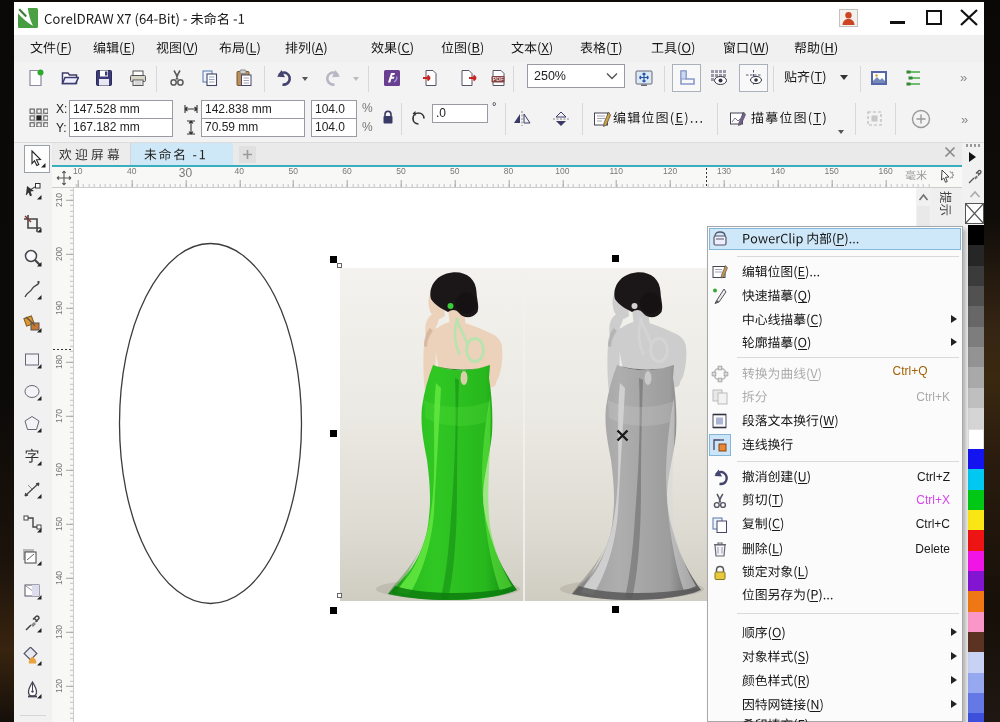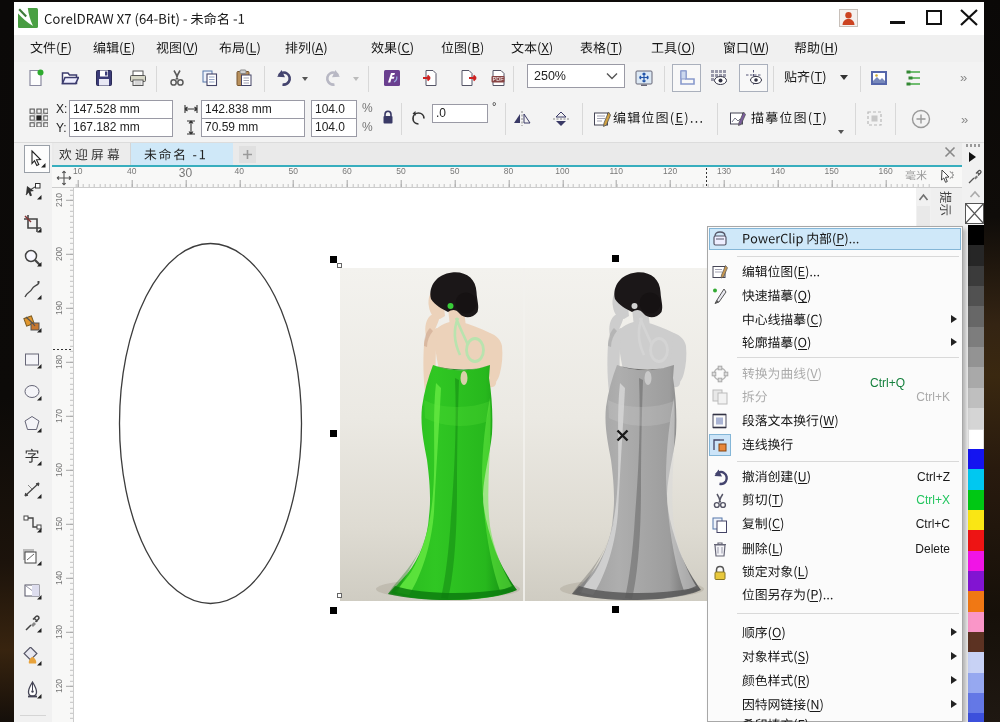--- a/index.html
+++ b/index.html
@@ -632,42 +632,42 @@
     <div class="abs" style="left:951px;top:315px;width:0;height:0;border:4.5px solid transparent;border-left:6px solid #222"></div>
     <svg style="position:absolute;left:742px;top:333.2px;" width="73" height="19" viewBox="0 -14.3 73 19">
       <path d="M8.2 -10.8C7.7 -9.3 6.5 -7.4 4.8 -6.0C5.0 -5.9 5.3 -5.6 5.5 -5.3C6.8 -6.5 7.9 -7.8 8.6 -9.2C9.4 -7.7 10.6 -6.3 11.6 -5.4C11.8 -5.7 12.1 -6.0 12.3 -6.2C11.1 -7.0 9.8 -8.6 9.1 -10.1L9.3 -10.6ZM10.5 -5.5C9.7 -4.9 8.5 -4.1 7.5 -3.5V-6.0H6.5V-0.7C6.5 0.4 6.9 0.7 8.1 0.7C8.4 0.7 10.1 0.7 10.3 0.7C11.4 0.7 11.7 0.2 11.8 -1.6C11.6 -1.6 11.2 -1.8 10.9 -2.0C10.9 -0.5 10.8 -0.2 10.3 -0.2C9.9 -0.2 8.5 -0.2 8.2 -0.2C7.6 -0.2 7.5 -0.3 7.5 -0.7V-2.5C8.6 -3.1 10.1 -3.9 11.1 -4.7ZM1.0 -4.2C1.1 -4.4 1.5 -4.4 1.9 -4.4H3.0V-2.5L0.5 -2.1L0.7 -1.2L3.0 -1.6V1.0H3.8V-1.8L5.4 -2.1L5.3 -3.0L3.8 -2.7V-4.4H5.1V-5.3H3.8V-7.3H3.0V-5.3H1.9C2.2 -6.2 2.5 -7.2 2.8 -8.3H5.1V-9.2H3.1C3.2 -9.7 3.3 -10.1 3.4 -10.6L2.5 -10.8C2.4 -10.3 2.3 -9.7 2.2 -9.2H0.6V-8.3H2.0C1.7 -7.3 1.4 -6.4 1.3 -6.1C1.1 -5.5 0.9 -5.1 0.7 -5.1C0.8 -4.8 1.0 -4.4 1.0 -4.2Z M16.9 -5.8H19.4V-4.8H16.9ZM16.1 -6.4V-4.3H20.2V-6.4ZM17.3 -8.5C17.4 -8.3 17.6 -7.9 17.7 -7.7H15.6V-6.9H20.6V-7.7H18.7C18.6 -8.0 18.4 -8.4 18.2 -8.8ZM19.8 -3.7 19.5 -3.6H15.8V-3.0H18.9C18.5 -2.7 18.1 -2.5 17.7 -2.3V-1.8L15.3 -1.7L15.3 -0.9L17.7 -1.1V0.0C17.7 0.2 17.7 0.2 17.5 0.2C17.4 0.2 16.8 0.2 16.3 0.2C16.4 0.4 16.5 0.7 16.5 0.9C17.3 0.9 17.8 0.9 18.2 0.8C18.5 0.7 18.6 0.5 18.6 0.1V-1.2L20.7 -1.3L20.8 -2.0L18.6 -1.9V-2.1C19.3 -2.4 19.9 -2.8 20.4 -3.3L19.9 -3.7ZM21.1 -8.0V1.0H22.0V-7.2H23.8C23.5 -6.4 23.1 -5.4 22.7 -4.6C23.7 -3.7 24.0 -2.9 24.0 -2.2C24.0 -1.9 23.9 -1.5 23.7 -1.4C23.6 -1.4 23.4 -1.3 23.3 -1.3C23.0 -1.3 22.7 -1.3 22.4 -1.3C22.5 -1.1 22.6 -0.7 22.7 -0.5C23.0 -0.5 23.3 -0.5 23.6 -0.5C23.9 -0.5 24.1 -0.6 24.3 -0.7C24.7 -1.0 24.9 -1.5 24.9 -2.2C24.9 -2.9 24.6 -3.7 23.6 -4.7C24.0 -5.6 24.6 -6.7 25.0 -7.7L24.3 -8.1L24.2 -8.0ZM18.7 -10.6C18.9 -10.3 19.1 -10.0 19.2 -9.7H14.2V-5.7C14.2 -3.9 14.1 -1.3 13.2 0.5C13.4 0.6 13.8 0.9 14.0 1.1C15.0 -0.9 15.1 -3.8 15.1 -5.7V-8.8H24.9V-9.7H20.3C20.1 -10.0 19.9 -10.5 19.7 -10.8Z M35.2 -10.8V-8.9H32.9V-10.8H32.0V-8.9H30.2V-8.0H32.0V-6.4H32.9V-8.0H35.2V-6.4H36.1V-8.0H37.8V-8.9H36.1V-10.8ZM31.6 -2.3H33.6V-0.5H31.6ZM31.6 -3.2V-4.9H33.6V-3.2ZM36.4 -2.3V-0.5H34.4V-2.3ZM36.4 -3.2H34.4V-4.9H36.4ZM30.7 -5.8V1.0H31.6V0.3H36.4V0.9H37.3V-5.8ZM27.7 -10.7V-8.2H26.1V-7.3H27.7V-4.5C27.0 -4.2 26.4 -4.1 26.0 -4.0L26.2 -3.0L27.7 -3.5V-0.2C27.7 0.0 27.6 0.1 27.5 0.1C27.3 0.1 26.8 0.1 26.3 0.1C26.4 0.3 26.5 0.7 26.5 0.9C27.3 0.9 27.8 0.9 28.1 0.8C28.5 0.6 28.6 0.3 28.6 -0.2V-3.8L30.0 -4.2L29.9 -5.1L28.6 -4.7V-7.3H30.0V-8.2H28.6V-10.7Z M41.6 -6.0V-6.6H48.1V-6.0ZM41.6 -7.2V-7.8H48.1V-7.2ZM48.5 -2.4H45.3V-3.0C45.9 -3.1 46.5 -3.2 47.1 -3.3L46.5 -3.8C45.5 -3.6 43.7 -3.4 42.2 -3.4C42.3 -3.2 42.4 -3.0 42.4 -2.8C43.0 -2.9 43.7 -2.9 44.4 -2.9V-2.4H41.1V-1.8H44.4V-1.2H39.7V-0.6H44.4V0.1C44.4 0.3 44.3 0.3 44.1 0.3C44.0 0.3 43.3 0.4 42.6 0.3C42.7 0.5 42.8 0.8 42.9 1.0C43.8 1.0 44.4 1.0 44.8 0.9C45.2 0.8 45.3 0.6 45.3 0.1V-0.6H49.9V-1.2H45.3V-1.8H48.5ZM50.5 -10.0H47.3V-10.8H46.4V-10.0H43.2V-10.8H42.2V-10.0H39.2V-9.2H42.2V-8.7H43.2V-9.2H46.4V-8.7H47.3V-9.2H50.5ZM49.0 -8.5H40.7V-5.4H42.9C42.8 -5.2 42.7 -5.0 42.5 -4.8H39.1V-4.1H41.8C41.0 -3.5 40.1 -2.9 38.8 -2.5C39.0 -2.4 39.2 -2.0 39.3 -1.8C40.9 -2.4 42.1 -3.2 43.0 -4.1H46.7C47.5 -3.1 48.9 -2.2 50.2 -1.7C50.3 -2.0 50.6 -2.3 50.8 -2.4C49.6 -2.7 48.4 -3.4 47.7 -4.1H50.5V-4.8H43.6C43.7 -5.0 43.8 -5.2 43.9 -5.4H49.0Z M54.3 2.5 55.0 2.2C53.9 0.4 53.4 -1.8 53.4 -4.0C53.4 -6.1 53.9 -8.3 55.0 -10.1L54.3 -10.5C53.1 -8.6 52.4 -6.5 52.4 -4.0C52.4 -1.5 53.1 0.6 54.3 2.5Z M60.3 0.2C62.6 0.2 64.3 -1.7 64.3 -4.7C64.3 -7.7 62.6 -9.5 60.3 -9.5C57.9 -9.5 56.3 -7.7 56.3 -4.7C56.3 -1.7 57.9 0.2 60.3 0.2ZM60.3 -0.9C58.6 -0.9 57.5 -2.4 57.5 -4.7C57.5 -7.1 58.6 -8.5 60.3 -8.5C62.0 -8.5 63.1 -7.1 63.1 -4.7C63.1 -2.4 62.0 -0.9 60.3 -0.9Z M66.3 2.5C67.5 0.6 68.2 -1.5 68.2 -4.0C68.2 -6.5 67.5 -8.6 66.3 -10.5L65.6 -10.1C66.7 -8.3 67.2 -6.1 67.2 -4.0C67.2 -1.8 66.7 0.4 65.6 2.2Z" fill="#1a1a1a"></path>
     </svg>
     <div class="abs" style="left:797.5px;top:348.7px;width:9.5px;height:1px;background:#1a1a1a"></div>
     <div class="abs" style="left:951px;top:338px;width:0;height:0;border:4.5px solid transparent;border-left:6px solid #222"></div>
     <svg style="position:absolute;left:742px;top:364.2px;" width="84" height="19" viewBox="0 -14.3 84 19">
       <path d="M1.0 -4.2C1.1 -4.4 1.5 -4.4 2.0 -4.4H3.1V-2.6L0.5 -2.1L0.7 -1.2L3.1 -1.7V1.0H4.0V-1.8L5.8 -2.2L5.7 -3.0L4.0 -2.7V-4.4H5.4V-5.3H4.0V-7.3H3.1V-5.3H1.9C2.3 -6.2 2.7 -7.3 3.0 -8.4H5.3V-9.3H3.3C3.4 -9.7 3.5 -10.1 3.6 -10.6L2.6 -10.8C2.6 -10.3 2.5 -9.8 2.3 -9.3H0.6V-8.4H2.1C1.8 -7.3 1.5 -6.4 1.4 -6.1C1.1 -5.6 1.0 -5.1 0.7 -5.1C0.9 -4.9 1.0 -4.4 1.0 -4.2ZM5.5 -6.8V-5.9H7.3C7.1 -5.0 6.8 -4.2 6.6 -3.6H10.3C9.8 -2.9 9.3 -2.2 8.7 -1.5C8.3 -1.8 7.8 -2.0 7.4 -2.3L6.8 -1.7C8.1 -0.9 9.6 0.3 10.4 1.0L11.0 0.3C10.6 -0.1 10.1 -0.5 9.4 -1.0C10.3 -2.0 11.1 -3.2 11.8 -4.2L11.1 -4.5L11.0 -4.5H7.9L8.3 -5.9H12.3V-6.8H8.6L9.0 -8.4H11.8V-9.3H9.2L9.6 -10.6L8.6 -10.8L8.3 -9.3H6.0V-8.4H8.0L7.6 -6.8Z M14.9 -10.7V-8.2H13.4V-7.3H14.9V-4.4C14.3 -4.2 13.7 -4.1 13.3 -4.0L13.5 -3.0L14.9 -3.5V-0.2C14.9 0.0 14.8 0.1 14.7 0.1C14.6 0.1 14.1 0.1 13.6 0.1C13.7 0.3 13.9 0.7 13.9 1.0C14.7 1.0 15.1 1.0 15.4 0.8C15.7 0.6 15.8 0.4 15.8 -0.2V-3.8L17.2 -4.2L17.1 -5.1L15.8 -4.7V-7.3H17.0V-8.2H15.8V-10.7ZM19.7 -8.8H22.3C22.0 -8.4 21.7 -7.9 21.3 -7.5H18.7C19.0 -7.9 19.4 -8.4 19.7 -8.8ZM17.1 -3.7V-2.9H20.2C19.6 -1.8 18.6 -0.6 16.4 0.4C16.6 0.5 16.9 0.8 17.0 1.0C19.2 0.0 20.3 -1.2 20.9 -2.4C21.7 -0.9 23.1 0.4 24.6 1.0C24.7 0.8 25.0 0.4 25.2 0.2C23.7 -0.3 22.3 -1.5 21.6 -2.9H25.0V-3.7H24.1V-7.5H22.4C22.9 -8.1 23.4 -8.7 23.7 -9.2L23.1 -9.7L22.9 -9.6H20.2C20.3 -10.0 20.5 -10.3 20.6 -10.6L19.7 -10.8C19.2 -9.7 18.4 -8.3 17.1 -7.3C17.3 -7.2 17.6 -6.9 17.8 -6.6L18.0 -6.8V-3.7ZM18.9 -3.7V-6.7H20.6V-5.4C20.6 -4.9 20.6 -4.3 20.5 -3.7ZM23.1 -3.7H21.4C21.5 -4.3 21.6 -4.9 21.6 -5.4V-6.7H23.1Z M27.7 -10.0C28.2 -9.4 28.8 -8.6 29.0 -8.1L29.9 -8.5C29.6 -9.0 29.0 -9.8 28.5 -10.4ZM32.0 -4.7C32.6 -4.0 33.4 -2.9 33.7 -2.2L34.6 -2.7C34.2 -3.3 33.4 -4.4 32.8 -5.1ZM30.9 -10.7V-9.2C30.9 -8.7 30.8 -8.2 30.8 -7.7H26.6V-6.7H30.7C30.4 -4.4 29.4 -1.9 26.3 0.1C26.5 0.3 26.9 0.6 27.1 0.8C30.3 -1.3 31.4 -4.2 31.7 -6.7H36.1C35.9 -2.4 35.7 -0.6 35.3 -0.2C35.2 -0.1 35.1 -0.1 34.8 -0.1C34.5 -0.1 33.7 -0.1 32.8 -0.1C33.0 0.1 33.1 0.6 33.1 0.9C33.9 0.9 34.7 0.9 35.2 0.9C35.6 0.8 35.9 0.7 36.2 0.4C36.7 -0.2 36.9 -2.0 37.1 -7.2C37.1 -7.3 37.1 -7.7 37.1 -7.7H31.8C31.8 -8.2 31.8 -8.7 31.8 -9.2V-10.7Z M45.8 -10.6V-8.2H43.7V-10.6H42.7V-8.2H39.7V1.0H40.6V0.2H49.1V1.0H50.0V-8.2H46.8V-10.6ZM40.6 -0.7V-3.6H42.7V-0.7ZM49.1 -0.7H46.8V-3.6H49.1ZM43.7 -0.7V-3.6H45.8V-0.7ZM40.6 -4.5V-7.3H42.7V-4.5ZM49.1 -4.5H46.8V-7.3H49.1ZM43.7 -4.5V-7.3H45.8V-4.5Z M51.9 -0.7 52.1 0.2C53.3 -0.1 54.8 -0.6 56.3 -1.0L56.2 -1.8C54.6 -1.4 53.0 -0.9 51.9 -0.7ZM60.2 -10.0C60.9 -9.7 61.7 -9.2 62.1 -8.8L62.6 -9.4C62.2 -9.8 61.4 -10.2 60.8 -10.5ZM52.1 -5.4C52.3 -5.5 52.6 -5.6 54.2 -5.8C53.6 -5.0 53.1 -4.3 52.9 -4.1C52.5 -3.6 52.2 -3.3 51.9 -3.2C52.0 -3.0 52.1 -2.5 52.2 -2.3C52.5 -2.5 52.9 -2.6 56.1 -3.3C56.1 -3.5 56.1 -3.8 56.1 -4.1L53.6 -3.6C54.5 -4.8 55.5 -6.2 56.3 -7.6L55.5 -8.1C55.3 -7.6 55.0 -7.1 54.7 -6.6L53.1 -6.5C53.9 -7.6 54.6 -8.9 55.2 -10.3L54.3 -10.7C53.7 -9.2 52.8 -7.5 52.5 -7.1C52.2 -6.7 52.0 -6.4 51.8 -6.3C51.9 -6.1 52.1 -5.6 52.1 -5.4ZM62.6 -4.5C62.0 -3.7 61.4 -2.9 60.5 -2.3C60.3 -3.0 60.1 -3.8 60.0 -4.7L63.3 -5.3L63.1 -6.2L59.9 -5.6C59.8 -6.1 59.8 -6.7 59.7 -7.2L62.9 -7.7L62.8 -8.6L59.7 -8.1C59.6 -9.0 59.6 -9.9 59.6 -10.8H58.7C58.7 -9.8 58.7 -8.9 58.8 -8.0L56.7 -7.7L56.9 -6.8L58.8 -7.1C58.9 -6.5 58.9 -5.9 59.0 -5.4L56.5 -4.9L56.6 -4.1L59.1 -4.5C59.3 -3.5 59.5 -2.5 59.7 -1.7C58.6 -1.0 57.4 -0.4 56.1 0.0C56.3 0.2 56.6 0.6 56.7 0.8C57.9 0.4 59.0 -0.2 60.0 -0.8C60.6 0.3 61.3 1.0 62.2 1.0C63.1 1.0 63.3 0.6 63.5 -0.9C63.3 -1.0 63.0 -1.2 62.8 -1.4C62.7 -0.2 62.6 0.1 62.3 0.1C61.7 0.1 61.2 -0.5 60.8 -1.4C61.8 -2.2 62.7 -3.1 63.4 -4.1Z M67.1 2.5 67.8 2.2C66.7 0.4 66.2 -1.8 66.2 -4.0C66.2 -6.1 66.7 -8.3 67.8 -10.1L67.1 -10.5C65.9 -8.6 65.2 -6.5 65.2 -4.0C65.2 -1.5 65.9 0.6 67.1 2.5Z M71.3 0.0H72.7L75.7 -9.4H74.5L73.0 -4.3C72.7 -3.2 72.4 -2.3 72.1 -1.2H72.0C71.7 -2.3 71.4 -3.2 71.1 -4.3L69.6 -9.4H68.3Z M77.0 2.5C78.1 0.6 78.8 -1.5 78.8 -4.0C78.8 -6.5 78.1 -8.6 77.0 -10.5L76.2 -10.1C77.3 -8.3 77.9 -6.1 77.9 -4.0C77.9 -1.8 77.3 0.4 76.2 2.2Z" fill="#aaaaaa"></path>
     </svg>
     <div class="abs" style="left:810.3px;top:379.7px;width:7.4px;height:1px;background:#aaaaaa"></div>
-    <div class="lat" style="left:870px;top:376px;width:80px;text-align:left;font-size:12px;color:#15803d">Ctrl+Q</div>
+    <div class="lat" style="left:870px;top:364px;width:80px;text-align:center;font-size:12px;color:#a16207">Ctrl+Q</div>
     <svg style="position:absolute;left:742px;top:387.2px;" width="29" height="19" viewBox="0 -14.3 29 19">
       <path d="M6.9 -3.8C7.5 -3.5 8.2 -3.1 8.9 -2.7V1.0H9.8V-2.2C10.5 -1.8 11.1 -1.4 11.5 -1.1L12.0 -1.9C11.5 -2.3 10.7 -2.8 9.8 -3.3V-5.8H12.2V-6.7H6.6V-8.8C8.4 -9.1 10.3 -9.5 11.6 -10.0L10.8 -10.7C9.6 -10.3 7.5 -9.8 5.7 -9.5V-5.9C5.7 -4.0 5.6 -1.4 4.3 0.4C4.5 0.5 4.9 0.8 5.0 1.0C6.4 -0.9 6.6 -3.8 6.6 -5.8H8.9V-3.7C8.4 -4.0 7.8 -4.2 7.4 -4.5ZM2.3 -10.7V-8.2H0.6V-7.2H2.3V-4.5C1.6 -4.3 0.9 -4.1 0.4 -3.9L0.7 -3.0L2.3 -3.5V-0.2C2.3 0.0 2.2 0.1 2.1 0.1C1.9 0.1 1.4 0.1 0.9 0.1C1.0 0.3 1.1 0.7 1.2 1.0C2.0 1.0 2.5 0.9 2.8 0.8C3.1 0.6 3.2 0.4 3.2 -0.2V-3.8L4.8 -4.3L4.6 -5.2L3.2 -4.8V-7.2H4.8V-8.2H3.2V-10.7Z M21.4 -10.5 20.5 -10.2C21.4 -8.3 23.0 -6.2 24.3 -5.0C24.5 -5.3 24.9 -5.6 25.1 -5.8C23.8 -6.8 22.2 -8.8 21.4 -10.5ZM16.9 -10.5C16.2 -8.5 14.9 -6.8 13.4 -5.7C13.6 -5.5 14.0 -5.1 14.2 -4.9C14.5 -5.2 14.9 -5.5 15.2 -5.8V-5.0H17.7C17.4 -2.8 16.7 -0.8 13.6 0.2C13.8 0.4 14.1 0.8 14.2 1.1C17.5 -0.1 18.3 -2.4 18.7 -5.0H22.2C22.0 -1.8 21.8 -0.5 21.5 -0.2C21.4 -0.1 21.2 -0.0 21.0 -0.0C20.7 -0.0 19.9 -0.0 19.0 -0.1C19.2 0.2 19.3 0.6 19.4 0.9C20.2 0.9 20.9 0.9 21.4 0.9C21.8 0.8 22.1 0.8 22.4 0.4C22.8 -0.1 23.0 -1.5 23.2 -5.5C23.2 -5.6 23.2 -5.9 23.2 -5.9H15.3C16.3 -7.1 17.3 -8.6 18.0 -10.2Z" fill="#aaaaaa"></path>
     </svg>
     <div class="lat" style="left:870px;top:390px;width:80px;text-align:right;font-size:12px;color:#aaaaaa">Ctrl+K</div>
     <svg style="position:absolute;left:742px;top:411.2px;" width="100" height="19" viewBox="0 -14.3 100 19">
       <path d="M6.9 -10.3V-8.7C6.9 -7.8 6.7 -6.7 5.4 -5.8C5.6 -5.7 6.0 -5.4 6.1 -5.2C7.5 -6.1 7.8 -7.6 7.8 -8.7V-9.4H9.6V-7.0C9.6 -6.2 9.7 -5.8 10.6 -5.8C10.8 -5.8 11.4 -5.8 11.6 -5.8C11.8 -5.8 12.1 -5.8 12.2 -5.9C12.2 -6.1 12.2 -6.4 12.1 -6.6C12.0 -6.6 11.7 -6.6 11.5 -6.6C11.4 -6.6 10.8 -6.6 10.7 -6.6C10.5 -6.6 10.5 -6.7 10.5 -7.0V-10.3ZM6.0 -4.9V-4.1H6.9L6.4 -4.0C6.8 -2.9 7.4 -1.9 8.1 -1.2C7.2 -0.5 6.2 -0.0 5.0 0.3C5.2 0.4 5.4 0.8 5.5 1.1C6.8 0.7 7.9 0.2 8.8 -0.5C9.6 0.2 10.6 0.7 11.7 1.0C11.8 0.7 12.1 0.4 12.3 0.2C11.2 -0.1 10.3 -0.6 9.5 -1.2C10.3 -2.0 11.0 -3.2 11.4 -4.8L10.8 -5.0L10.6 -4.9ZM7.2 -4.1H10.2C9.9 -3.2 9.4 -2.4 8.8 -1.8C8.1 -2.4 7.6 -3.2 7.2 -4.1ZM1.5 -9.6V-2.2L0.4 -2.0L0.6 -1.1L1.5 -1.2V0.8H2.4V-1.4L5.6 -1.9L5.5 -2.8L2.4 -2.3V-4.1H5.3V-5.0H2.4V-6.8H5.3V-7.6H2.4V-9.0C3.6 -9.3 4.8 -9.7 5.7 -10.1L4.9 -10.8C4.1 -10.4 2.7 -9.9 1.5 -9.6Z M13.6 0.2 14.3 1.0C15.1 0.0 16.0 -1.2 16.7 -2.3L16.1 -3.0C15.3 -1.8 14.3 -0.5 13.6 0.2ZM14.2 -7.4C14.9 -7.0 15.9 -6.4 16.4 -6.1L16.9 -6.8C16.4 -7.2 15.5 -7.7 14.7 -8.1ZM13.3 -4.9C14.1 -4.6 15.0 -4.0 15.5 -3.6L16.1 -4.3C15.6 -4.7 14.6 -5.3 13.9 -5.6ZM19.5 -8.3C18.9 -7.4 17.9 -6.2 16.6 -5.3C16.8 -5.1 17.1 -4.9 17.2 -4.7C17.8 -5.1 18.2 -5.5 18.7 -5.9C19.1 -5.5 19.7 -5.0 20.3 -4.6C19.1 -4.0 17.8 -3.5 16.6 -3.3C16.8 -3.1 17.0 -2.7 17.1 -2.5L18.0 -2.7V1.0H18.9V0.5H22.9V1.0H23.9V-2.8H18.2C19.2 -3.1 20.2 -3.6 21.1 -4.1C22.2 -3.4 23.5 -2.9 24.7 -2.6C24.8 -2.8 25.1 -3.2 25.3 -3.4C24.2 -3.6 23.0 -4.1 21.9 -4.6C22.8 -5.3 23.7 -6.1 24.2 -7.0L23.6 -7.4L23.4 -7.4H19.9C20.1 -7.6 20.2 -7.9 20.4 -8.1ZM18.9 -0.3V-2.0H22.9V-0.3ZM22.8 -6.6C22.4 -6.1 21.8 -5.6 21.1 -5.1C20.4 -5.5 19.7 -6.0 19.2 -6.5L19.3 -6.6ZM13.6 -9.9V-9.0H16.5V-7.9H17.4V-9.0H20.9V-7.9H21.8V-9.0H24.8V-9.9H21.8V-10.8H20.9V-9.9H17.4V-10.8H16.5V-9.9Z M31.0 -10.5C31.4 -9.9 31.8 -9.0 32.0 -8.5L33.0 -8.9C32.8 -9.4 32.4 -10.2 32.0 -10.8ZM26.2 -8.5V-7.6H28.2C29.0 -5.6 30.0 -3.9 31.3 -2.6C29.9 -1.4 28.2 -0.5 26.1 0.1C26.3 0.3 26.6 0.8 26.7 1.0C28.8 0.3 30.6 -0.6 32.0 -1.9C33.5 -0.6 35.2 0.4 37.3 0.9C37.5 0.7 37.8 0.3 38.0 0.1C35.9 -0.5 34.2 -1.4 32.8 -2.6C34.1 -3.9 35.0 -5.5 35.8 -7.6H37.8V-8.5ZM32.1 -3.2C30.8 -4.5 29.9 -5.9 29.2 -7.6H34.7C34.1 -5.8 33.2 -4.4 32.1 -3.2Z M44.3 -10.7V-8.1H39.2V-7.1H43.1C42.2 -4.9 40.6 -2.8 38.9 -1.8C39.1 -1.6 39.4 -1.3 39.6 -1.0C41.4 -2.3 43.1 -4.6 44.1 -7.1H44.3V-2.3H41.3V-1.4H44.3V1.0H45.3V-1.4H48.3V-2.3H45.3V-7.1H45.5C46.5 -4.6 48.1 -2.3 50.0 -1.0C50.2 -1.3 50.5 -1.7 50.8 -1.9C49.0 -2.9 47.4 -4.9 46.4 -7.1H50.4V-8.1H45.3V-10.7Z M53.3 -10.7V-8.2H51.8V-7.3H53.3V-4.4C52.7 -4.2 52.1 -4.1 51.7 -4.0L51.9 -3.0L53.3 -3.5V-0.2C53.3 0.0 53.2 0.1 53.1 0.1C53.0 0.1 52.5 0.1 52.0 0.1C52.1 0.3 52.3 0.7 52.3 1.0C53.1 1.0 53.5 1.0 53.8 0.8C54.1 0.6 54.2 0.4 54.2 -0.2V-3.8L55.6 -4.2L55.5 -5.1L54.2 -4.7V-7.3H55.4V-8.2H54.2V-10.7ZM58.1 -8.8H60.7C60.4 -8.4 60.1 -7.9 59.7 -7.5H57.1C57.4 -7.9 57.8 -8.4 58.1 -8.8ZM55.5 -3.7V-2.9H58.6C58.0 -1.8 57.0 -0.6 54.8 0.4C55.0 0.5 55.3 0.8 55.4 1.0C57.6 0.0 58.7 -1.2 59.3 -2.4C60.1 -0.9 61.5 0.4 63.0 1.0C63.1 0.8 63.4 0.4 63.6 0.2C62.1 -0.3 60.7 -1.5 60.0 -2.9H63.4V-3.7H62.5V-7.5H60.8C61.3 -8.1 61.8 -8.7 62.1 -9.2L61.5 -9.7L61.3 -9.6H58.6C58.7 -10.0 58.9 -10.3 59.0 -10.6L58.1 -10.8C57.6 -9.7 56.8 -8.3 55.5 -7.3C55.7 -7.2 56.0 -6.9 56.2 -6.6L56.4 -6.8V-3.7ZM57.3 -3.7V-6.7H59.0V-5.4C59.0 -4.9 59.0 -4.3 58.9 -3.7ZM61.5 -3.7H59.8C59.9 -4.3 60.0 -4.9 60.0 -5.4V-6.7H61.5Z M69.6 -10.0V-9.1H75.9V-10.0ZM67.4 -10.8C66.8 -9.8 65.5 -8.7 64.4 -8.0C64.6 -7.8 64.9 -7.4 65.0 -7.2C66.2 -8.0 67.5 -9.3 68.3 -10.4ZM69.0 -6.5V-5.5H73.3V-0.2C73.3 -0.0 73.2 0.1 73.0 0.1C72.8 0.1 71.9 0.1 71.0 0.0C71.1 0.3 71.3 0.7 71.3 1.0C72.6 1.0 73.3 1.0 73.7 0.8C74.1 0.7 74.3 0.4 74.3 -0.2V-5.5H76.2V-6.5ZM67.9 -8.0C67.0 -6.6 65.6 -5.1 64.3 -4.1C64.5 -3.9 64.9 -3.5 65.0 -3.3C65.5 -3.7 66.0 -4.2 66.5 -4.7V1.1H67.4V-5.7C67.9 -6.3 68.4 -7.0 68.8 -7.7Z M79.9 2.5 80.6 2.2C79.5 0.4 79.0 -1.8 79.0 -4.0C79.0 -6.1 79.5 -8.3 80.6 -10.1L79.9 -10.5C78.7 -8.6 78.0 -6.5 78.0 -4.0C78.0 -1.5 78.7 0.6 79.9 2.5Z M83.4 0.0H84.9L86.2 -5.7C86.4 -6.4 86.6 -7.1 86.7 -7.8H86.8C86.9 -7.1 87.1 -6.4 87.2 -5.7L88.7 0.0H90.1L92.0 -9.4H90.9L89.9 -4.3C89.7 -3.3 89.5 -2.3 89.4 -1.2H89.3C89.1 -2.3 88.9 -3.3 88.6 -4.3L87.3 -9.4H86.2L84.9 -4.3C84.7 -3.3 84.5 -2.3 84.3 -1.2H84.2C84.0 -2.3 83.9 -3.3 83.7 -4.3L82.7 -9.4H81.5Z M93.6 2.5C94.8 0.6 95.5 -1.5 95.5 -4.0C95.5 -6.5 94.8 -8.6 93.6 -10.5L92.9 -10.1C94.0 -8.3 94.6 -6.1 94.6 -4.0C94.6 -1.8 94.0 0.4 92.9 2.2Z" fill="#1a1a1a"></path>
     </svg>
     <div class="abs" style="left:823.1px;top:426.7px;width:11.2px;height:1px;background:#1a1a1a"></div>
     <svg style="position:absolute;left:742px;top:435.2px;" width="55" height="19" viewBox="0 -14.3 55 19">
       <path d="M1.1 -10.1C1.7 -9.4 2.5 -8.4 2.9 -7.8L3.6 -8.3C3.3 -8.9 2.5 -9.9 1.8 -10.6ZM3.2 -6.4H0.6V-5.5H2.3V-1.5C1.7 -1.3 1.0 -0.7 0.4 0.1L1.1 1.0C1.7 0.2 2.3 -0.7 2.7 -0.7C2.9 -0.7 3.4 -0.2 3.9 0.2C4.8 0.7 5.9 0.9 7.6 0.9C8.9 0.9 11.3 0.8 12.2 0.7C12.2 0.4 12.3 -0.1 12.5 -0.3C11.2 -0.2 9.2 -0.1 7.6 -0.1C6.1 -0.1 5.0 -0.2 4.2 -0.7C3.7 -1.0 3.4 -1.3 3.2 -1.4ZM4.8 -5.2C4.9 -5.3 5.4 -5.4 6.0 -5.4H8.0V-3.7H4.0V-2.8H8.0V-0.4H8.9V-2.8H12.0V-3.7H8.9V-5.4H11.4L11.4 -6.3H8.9V-7.9H8.0V-6.3H5.9C6.2 -7.0 6.6 -7.8 7.0 -8.6H11.8V-9.4H7.3L7.7 -10.5L6.7 -10.8C6.6 -10.3 6.4 -9.9 6.3 -9.4H4.1V-8.6H5.9C5.6 -7.8 5.3 -7.2 5.2 -7.0C4.9 -6.5 4.7 -6.2 4.5 -6.2C4.6 -5.9 4.8 -5.4 4.8 -5.2Z M13.5 -0.7 13.7 0.2C14.9 -0.1 16.4 -0.6 17.9 -1.0L17.8 -1.8C16.2 -1.4 14.6 -0.9 13.5 -0.7ZM21.8 -10.0C22.5 -9.7 23.3 -9.2 23.7 -8.8L24.2 -9.4C23.8 -9.8 23.0 -10.2 22.4 -10.5ZM13.7 -5.4C13.9 -5.5 14.2 -5.6 15.8 -5.8C15.2 -5.0 14.7 -4.3 14.5 -4.1C14.1 -3.6 13.8 -3.3 13.5 -3.2C13.6 -3.0 13.7 -2.5 13.8 -2.3C14.1 -2.5 14.5 -2.6 17.7 -3.3C17.7 -3.5 17.7 -3.8 17.7 -4.1L15.2 -3.6C16.1 -4.8 17.1 -6.2 17.9 -7.6L17.1 -8.1C16.9 -7.6 16.6 -7.1 16.3 -6.6L14.7 -6.5C15.5 -7.6 16.2 -8.9 16.8 -10.3L15.9 -10.7C15.3 -9.2 14.4 -7.5 14.1 -7.1C13.8 -6.7 13.6 -6.4 13.4 -6.3C13.5 -6.1 13.7 -5.6 13.7 -5.4ZM24.2 -4.5C23.6 -3.7 23.0 -2.9 22.1 -2.3C21.9 -3.0 21.7 -3.8 21.6 -4.7L24.9 -5.3L24.7 -6.2L21.5 -5.6C21.4 -6.1 21.4 -6.7 21.3 -7.2L24.5 -7.7L24.4 -8.6L21.3 -8.1C21.2 -9.0 21.2 -9.9 21.2 -10.8H20.3C20.3 -9.8 20.3 -8.9 20.4 -8.0L18.3 -7.7L18.5 -6.8L20.4 -7.1C20.5 -6.5 20.5 -5.9 20.6 -5.4L18.1 -4.9L18.2 -4.1L20.7 -4.5C20.9 -3.5 21.1 -2.5 21.3 -1.7C20.2 -1.0 19.0 -0.4 17.7 0.0C17.9 0.2 18.2 0.6 18.3 0.8C19.5 0.4 20.6 -0.2 21.6 -0.8C22.2 0.3 22.9 1.0 23.8 1.0C24.7 1.0 24.9 0.6 25.1 -0.9C24.9 -1.0 24.6 -1.2 24.4 -1.4C24.3 -0.2 24.2 0.1 23.9 0.1C23.3 0.1 22.8 -0.5 22.4 -1.4C23.4 -2.2 24.3 -3.1 25.0 -4.1Z M27.7 -10.7V-8.2H26.2V-7.3H27.7V-4.4C27.1 -4.2 26.5 -4.1 26.1 -4.0L26.3 -3.0L27.7 -3.5V-0.2C27.7 0.0 27.6 0.1 27.5 0.1C27.4 0.1 26.9 0.1 26.4 0.1C26.5 0.3 26.7 0.7 26.7 1.0C27.5 1.0 27.9 1.0 28.2 0.8C28.5 0.6 28.6 0.4 28.6 -0.2V-3.8L30.0 -4.2L29.9 -5.1L28.6 -4.7V-7.3H29.8V-8.2H28.6V-10.7ZM32.5 -8.8H35.1C34.8 -8.4 34.5 -7.9 34.1 -7.5H31.5C31.8 -7.9 32.2 -8.4 32.5 -8.8ZM29.9 -3.7V-2.9H33.0C32.4 -1.8 31.4 -0.6 29.2 0.4C29.4 0.5 29.7 0.8 29.8 1.0C32.0 0.0 33.1 -1.2 33.7 -2.4C34.5 -0.9 35.9 0.4 37.4 1.0C37.5 0.8 37.8 0.4 38.0 0.2C36.5 -0.3 35.1 -1.5 34.4 -2.9H37.8V-3.7H36.9V-7.5H35.2C35.7 -8.1 36.2 -8.7 36.5 -9.2L35.9 -9.7L35.7 -9.6H33.0C33.1 -10.0 33.3 -10.3 33.4 -10.6L32.5 -10.8C32.0 -9.7 31.2 -8.3 29.9 -7.3C30.1 -7.2 30.4 -6.9 30.6 -6.6L30.8 -6.8V-3.7ZM31.7 -3.7V-6.7H33.4V-5.4C33.4 -4.9 33.4 -4.3 33.3 -3.7ZM35.9 -3.7H34.2C34.3 -4.3 34.4 -4.9 34.4 -5.4V-6.7H35.9Z M44.0 -10.0V-9.1H50.3V-10.0ZM41.8 -10.8C41.2 -9.8 39.9 -8.7 38.8 -8.0C39.0 -7.8 39.3 -7.4 39.4 -7.2C40.6 -8.0 41.9 -9.3 42.7 -10.4ZM43.4 -6.5V-5.5H47.7V-0.2C47.7 -0.0 47.6 0.1 47.4 0.1C47.2 0.1 46.3 0.1 45.4 0.0C45.5 0.3 45.7 0.7 45.7 1.0C47.0 1.0 47.7 1.0 48.1 0.8C48.5 0.7 48.7 0.4 48.7 -0.2V-5.5H50.6V-6.5ZM42.3 -8.0C41.4 -6.6 40.0 -5.1 38.7 -4.1C38.9 -3.9 39.3 -3.5 39.4 -3.3C39.9 -3.7 40.4 -4.2 40.9 -4.7V1.1H41.8V-5.7C42.3 -6.3 42.8 -7.0 43.2 -7.7Z" fill="#1a1a1a"></path>
     </svg>
     <svg style="position:absolute;left:742px;top:467.2px;" width="73" height="19" viewBox="0 -14.3 73 19">
       <path d="M3.9 -9.4V-8.6H5.3C5.0 -7.9 4.6 -7.3 4.4 -7.1C4.3 -6.9 4.1 -6.7 4.0 -6.7C4.1 -6.5 4.2 -6.1 4.2 -6.0C4.4 -6.1 4.8 -6.1 7.3 -6.5L7.5 -5.9L8.2 -6.2C8.0 -6.7 7.6 -7.6 7.2 -8.2L6.6 -7.9C6.7 -7.7 6.8 -7.4 7.0 -7.1L5.1 -6.9C5.5 -7.4 5.9 -8.0 6.2 -8.6H8.4V-9.4H6.7C6.5 -9.8 6.4 -10.3 6.2 -10.7L5.4 -10.6C5.5 -10.2 5.7 -9.8 5.8 -9.4ZM1.9 -10.7V-8.2H0.6V-7.3H1.9V-4.4L0.4 -4.0L0.7 -3.0L1.9 -3.4V-0.1C1.9 0.1 1.9 0.1 1.7 0.1C1.6 0.1 1.2 0.2 0.8 0.1C0.9 0.4 1.0 0.8 1.0 1.0C1.7 1.0 2.1 1.0 2.4 0.8C2.6 0.7 2.8 0.4 2.8 -0.1V-3.7L4.0 -4.1L3.9 -5.0L2.8 -4.6V-7.3H3.9V-8.2H2.8V-10.7ZM5.1 -3.1H6.9V-2.1H5.1ZM5.1 -3.8V-4.8H6.9V-3.8ZM4.3 -5.6V0.9H5.1V-1.4H6.9V-0.0C6.9 0.1 6.9 0.1 6.8 0.1C6.7 0.1 6.3 0.1 5.9 0.1C6.0 0.3 6.1 0.7 6.1 0.9C6.7 0.9 7.1 0.9 7.4 0.8C7.7 0.6 7.8 0.4 7.8 -0.0V-5.6ZM9.6 -7.7H10.9C10.8 -6.1 10.6 -4.7 10.2 -3.5C9.8 -4.7 9.6 -6.0 9.5 -7.2ZM9.3 -10.8C9.1 -8.8 8.7 -6.7 7.9 -5.4C8.1 -5.3 8.4 -4.9 8.5 -4.7C8.7 -5.0 8.8 -5.4 9.0 -5.8C9.2 -4.6 9.4 -3.4 9.8 -2.3C9.3 -1.2 8.7 -0.3 7.8 0.4C8.0 0.5 8.3 0.9 8.4 1.0C9.1 0.4 9.7 -0.4 10.2 -1.3C10.6 -0.4 11.1 0.4 11.7 1.0C11.9 0.8 12.2 0.4 12.3 0.3C11.6 -0.4 11.0 -1.2 10.6 -2.2C11.2 -3.7 11.6 -5.6 11.8 -7.7H12.3V-8.5H9.8C9.9 -9.2 10.1 -10.0 10.2 -10.7Z M23.8 -10.4C23.5 -9.6 22.9 -8.6 22.5 -8.0L23.3 -7.6C23.8 -8.2 24.3 -9.2 24.8 -10.0ZM17.3 -10.0C17.8 -9.2 18.4 -8.2 18.6 -7.6L19.4 -8.0C19.2 -8.6 18.6 -9.6 18.1 -10.3ZM13.9 -10.0C14.7 -9.5 15.6 -8.9 16.1 -8.4L16.7 -9.1C16.2 -9.6 15.2 -10.2 14.5 -10.6ZM13.3 -6.5C14.1 -6.1 15.1 -5.5 15.6 -5.0L16.1 -5.7C15.6 -6.2 14.6 -6.8 13.8 -7.2ZM13.7 0.3 14.5 0.9C15.2 -0.3 16.0 -1.9 16.6 -3.3L15.9 -3.9C15.2 -2.4 14.3 -0.7 13.7 0.3ZM18.6 -4.0H23.3V-2.6H18.6ZM18.6 -4.8V-6.2H23.3V-4.8ZM20.5 -10.8V-7.1H17.7V1.0H18.6V-1.8H23.3V-0.2C23.3 -0.0 23.3 0.0 23.1 0.1C22.9 0.1 22.2 0.1 21.5 0.0C21.6 0.3 21.7 0.7 21.8 0.9C22.7 0.9 23.4 0.9 23.8 0.8C24.1 0.6 24.3 0.3 24.3 -0.2V-7.1H21.5V-10.8Z M36.3 -10.5V-0.3C36.3 -0.0 36.2 0.1 36.0 0.1C35.7 0.1 34.9 0.1 34.0 0.1C34.2 0.3 34.3 0.7 34.4 1.0C35.6 1.0 36.3 1.0 36.7 0.8C37.1 0.7 37.3 0.4 37.3 -0.3V-10.5ZM33.8 -9.3V-2.2H34.8V-9.3ZM27.4 -6.1V-0.6C27.4 0.6 27.8 0.8 29.0 0.8C29.3 0.8 31.1 0.8 31.4 0.8C32.6 0.8 32.8 0.3 33.0 -1.4C32.7 -1.5 32.3 -1.6 32.1 -1.8C32.1 -0.3 32.0 0.0 31.4 0.0C31.0 0.0 29.4 0.0 29.1 0.0C28.5 0.0 28.4 -0.1 28.4 -0.6V-5.2H31.1C31.0 -3.7 30.9 -3.0 30.8 -2.9C30.7 -2.7 30.6 -2.7 30.4 -2.7C30.2 -2.7 29.8 -2.7 29.3 -2.8C29.4 -2.5 29.5 -2.2 29.5 -2.0C30.0 -1.9 30.5 -1.9 30.8 -1.9C31.1 -2.0 31.3 -2.1 31.5 -2.3C31.8 -2.6 32.0 -3.5 32.1 -5.7C32.1 -5.8 32.1 -6.1 32.1 -6.1ZM29.6 -10.7C28.9 -9.1 27.6 -7.3 25.9 -6.1C26.2 -6.0 26.5 -5.7 26.6 -5.5C27.9 -6.5 29.0 -7.7 29.8 -9.1C30.8 -8.0 31.9 -6.7 32.5 -5.8L33.2 -6.5C32.6 -7.4 31.3 -8.8 30.2 -9.9L30.5 -10.5Z M43.4 -9.7V-8.9H45.8V-7.9H42.6V-7.2H45.8V-6.2H43.4V-5.4H45.8V-4.4H43.3V-3.7H45.8V-2.7H42.7V-1.9H45.8V-0.6H46.7V-1.9H50.4V-2.7H46.7V-3.7H49.9V-4.4H46.7V-5.4H49.6V-7.2H50.5V-7.9H49.6V-9.7H46.7V-10.8H45.8V-9.7ZM46.7 -7.2H48.8V-6.2H46.7ZM46.7 -7.9V-8.9H48.8V-7.9ZM39.6 -5.0C39.6 -5.2 39.9 -5.3 40.1 -5.4H41.7C41.5 -4.3 41.3 -3.3 41.0 -2.5C40.6 -3.0 40.3 -3.6 40.1 -4.4L39.4 -4.1C39.7 -3.1 40.1 -2.3 40.6 -1.6C40.1 -0.8 39.5 -0.1 38.9 0.4C39.1 0.5 39.4 0.8 39.6 1.0C40.2 0.6 40.7 -0.1 41.2 -0.9C42.5 0.4 44.4 0.7 46.8 0.7H50.3C50.4 0.4 50.6 0.0 50.7 -0.2C50.1 -0.2 47.3 -0.2 46.8 -0.2C44.6 -0.2 42.8 -0.4 41.6 -1.7C42.1 -2.9 42.5 -4.4 42.7 -6.2L42.1 -6.3L42.0 -6.3H40.9C41.5 -7.3 42.2 -8.5 42.7 -9.7L42.1 -10.1L41.8 -10.0H39.2V-9.1H41.4C40.9 -8.0 40.3 -6.9 40.1 -6.6C39.8 -6.2 39.5 -5.9 39.2 -5.8C39.4 -5.6 39.6 -5.2 39.6 -5.0Z M54.3 2.5 55.0 2.2C53.9 0.4 53.4 -1.8 53.4 -4.0C53.4 -6.1 53.9 -8.3 55.0 -10.1L54.3 -10.5C53.1 -8.6 52.4 -6.5 52.4 -4.0C52.4 -1.5 53.1 0.6 54.3 2.5Z M60.1 0.2C62.1 0.2 63.5 -0.9 63.5 -3.9V-9.4H62.4V-3.8C62.4 -1.6 61.4 -0.9 60.1 -0.9C58.9 -0.9 58.0 -1.6 58.0 -3.8V-9.4H56.8V-3.9C56.8 -0.9 58.2 0.2 60.1 0.2Z M66.0 2.5C67.2 0.6 67.9 -1.5 67.9 -4.0C67.9 -6.5 67.2 -8.6 66.0 -10.5L65.3 -10.1C66.4 -8.3 66.9 -6.1 66.9 -4.0C66.9 -1.8 66.4 0.4 65.3 2.2Z" fill="#1a1a1a"></path>
     </svg>
     <div class="abs" style="left:797.5px;top:482.7px;width:9.2px;height:1px;background:#1a1a1a"></div>
     <div class="lat" style="left:870px;top:470px;width:80px;text-align:right;font-size:12px;color:#1a1a1a">Ctrl+Z</div>
     <svg style="position:absolute;left:742px;top:490.2px;" width="45" height="19" viewBox="0 -14.3 45 19">
       <path d="M7.6 -7.9V-4.6H8.5V-7.9ZM10.1 -8.2V-4.3C10.1 -4.1 10.1 -4.1 9.9 -4.1C9.8 -4.1 9.3 -4.1 8.8 -4.1C8.9 -3.9 9.0 -3.6 9.0 -3.4C9.7 -3.4 10.2 -3.4 10.5 -3.5C10.9 -3.6 10.9 -3.8 10.9 -4.3V-8.2ZM8.8 -10.8C8.6 -10.4 8.2 -9.9 7.9 -9.5H4.1L4.7 -9.6C4.5 -10.0 4.2 -10.4 3.9 -10.8L3.0 -10.6C3.3 -10.3 3.6 -9.8 3.8 -9.5H0.8V-8.7H12.0V-9.5H8.9C9.2 -9.8 9.5 -10.2 9.7 -10.6ZM1.1 -2.9V-2.1H5.2C4.8 -0.8 3.7 -0.1 0.6 0.3C0.8 0.4 1.0 0.8 1.1 1.1C4.5 0.6 5.7 -0.4 6.2 -2.1H10.2C10.1 -0.8 9.9 -0.2 9.7 0.1C9.5 0.1 9.4 0.2 9.1 0.2C8.9 0.2 8.1 0.2 7.3 0.1C7.5 0.3 7.6 0.7 7.6 0.9C8.4 1.0 9.1 1.0 9.5 0.9C9.9 0.9 10.2 0.9 10.4 0.6C10.8 0.3 11.0 -0.6 11.2 -2.5C11.2 -2.6 11.2 -2.9 11.2 -2.9ZM5.4 -7.4V-6.7H2.6V-7.4ZM1.7 -8.0V-3.5H2.6V-4.7H5.4V-4.2C5.4 -4.1 5.3 -4.1 5.2 -4.1C5.1 -4.1 4.7 -4.1 4.3 -4.1C4.4 -3.9 4.5 -3.7 4.5 -3.5C5.1 -3.5 5.5 -3.5 5.8 -3.6C6.1 -3.7 6.2 -3.9 6.2 -4.2V-8.0ZM5.4 -6.1V-5.3H2.6V-6.1Z M18.2 -9.6V-8.7H20.2C20.2 -5.0 20.0 -1.5 16.8 0.3C17.0 0.4 17.3 0.8 17.5 1.0C20.8 -0.9 21.1 -4.7 21.2 -8.7H23.8C23.7 -2.9 23.5 -0.8 23.1 -0.3C22.9 -0.1 22.8 -0.1 22.6 -0.1C22.3 -0.1 21.6 -0.1 20.9 -0.1C21.0 0.1 21.1 0.6 21.2 0.8C21.8 0.9 22.6 0.9 23.0 0.9C23.4 0.8 23.7 0.7 24.0 0.3C24.5 -0.4 24.6 -2.5 24.8 -9.1C24.8 -9.2 24.8 -9.6 24.8 -9.6ZM14.7 -0.9C15.0 -1.1 15.4 -1.3 18.4 -2.7C18.4 -2.9 18.3 -3.3 18.3 -3.5L15.8 -2.5V-6.4L18.3 -6.9L18.2 -7.8L15.8 -7.3V-10.3H14.8V-7.1L13.2 -6.7L13.3 -5.8L14.8 -6.2V-2.6C14.8 -2.1 14.5 -1.9 14.3 -1.7C14.4 -1.5 14.7 -1.1 14.7 -0.9Z M28.7 2.5 29.4 2.2C28.3 0.4 27.8 -1.8 27.8 -4.0C27.8 -6.1 28.3 -8.3 29.4 -10.1L28.7 -10.5C27.5 -8.6 26.8 -6.5 26.8 -4.0C26.8 -1.5 27.5 0.6 28.7 2.5Z M33.2 0.0H34.4V-8.4H37.2V-9.4H30.3V-8.4H33.2Z M38.9 2.5C40.0 0.6 40.7 -1.5 40.7 -4.0C40.7 -6.5 40.0 -8.6 38.9 -10.5L38.1 -10.1C39.2 -8.3 39.8 -6.1 39.8 -4.0C39.8 -1.8 39.2 0.4 38.1 2.2Z" fill="#1a1a1a"></path>
     </svg>
     <div class="abs" style="left:771.9px;top:505.7px;width:7.7px;height:1px;background:#1a1a1a"></div>
-    <div class="lat" style="left:870px;top:493px;width:80px;text-align:right;font-size:12px;color:#22c55e">Ctrl+X</div>
+    <div class="lat" style="left:870px;top:493px;width:80px;text-align:right;font-size:12px;color:#d946ef">Ctrl+X</div>
     <svg style="position:absolute;left:742px;top:514.2px;" width="46" height="19" viewBox="0 -14.3 46 19">
       <path d="M3.7 -5.7H9.6V-4.8H3.7ZM3.7 -7.2H9.6V-6.3H3.7ZM2.7 -7.9V-4.1H4.2C3.4 -3.1 2.3 -2.2 1.2 -1.6C1.4 -1.5 1.7 -1.2 1.9 -1.0C2.4 -1.3 2.9 -1.7 3.4 -2.1C4.0 -1.6 4.6 -1.1 5.4 -0.7C3.9 -0.2 2.1 0.0 0.4 0.2C0.6 0.4 0.7 0.8 0.8 1.0C2.7 0.8 4.8 0.5 6.5 -0.2C8.0 0.4 9.8 0.8 11.8 0.9C11.9 0.7 12.1 0.3 12.3 0.1C10.6 -0.0 9.0 -0.3 7.6 -0.7C8.8 -1.2 9.8 -2.0 10.5 -2.9L9.9 -3.3L9.7 -3.3H4.6C4.8 -3.5 5.0 -3.8 5.2 -4.1L5.1 -4.1H10.6V-7.9ZM3.4 -10.8C2.8 -9.5 1.7 -8.3 0.6 -7.6C0.8 -7.4 1.1 -7.0 1.2 -6.8C1.9 -7.3 2.6 -8.0 3.1 -8.7H11.5V-9.5H3.7C3.9 -9.8 4.1 -10.2 4.3 -10.5ZM9.0 -2.5C8.3 -1.9 7.5 -1.4 6.5 -1.1C5.5 -1.4 4.7 -1.9 4.1 -2.5Z M21.5 -9.6V-2.5H22.4V-9.6ZM23.7 -10.6V-0.3C23.7 -0.1 23.7 -0.0 23.5 -0.0C23.2 -0.0 22.5 -0.0 21.8 -0.0C21.9 0.3 22.0 0.7 22.1 1.0C23.0 1.0 23.7 0.9 24.1 0.8C24.5 0.6 24.7 0.3 24.7 -0.3V-10.6ZM14.6 -10.4C14.3 -9.2 13.9 -7.9 13.3 -7.1C13.6 -7.0 14.0 -6.8 14.2 -6.7C14.4 -7.1 14.6 -7.5 14.8 -8.0H16.5V-6.7H13.4V-5.8H16.5V-4.5H14.0V-0.0H14.8V-3.6H16.5V1.0H17.4V-3.6H19.2V-1.0C19.2 -0.9 19.2 -0.8 19.0 -0.8C18.9 -0.8 18.5 -0.8 17.9 -0.8C18.0 -0.6 18.2 -0.2 18.2 0.0C18.9 0.0 19.4 0.0 19.7 -0.1C20.0 -0.3 20.1 -0.5 20.1 -1.0V-4.5H17.4V-5.8H20.5V-6.7H17.4V-8.0H20.0V-8.9H17.4V-10.7H16.5V-8.9H15.1C15.3 -9.3 15.4 -9.8 15.5 -10.3Z M28.7 2.5 29.4 2.2C28.3 0.4 27.8 -1.8 27.8 -4.0C27.8 -6.1 28.3 -8.3 29.4 -10.1L28.7 -10.5C27.5 -8.6 26.8 -6.5 26.8 -4.0C26.8 -1.5 27.5 0.6 28.7 2.5Z M34.8 0.2C36.0 0.2 36.9 -0.3 37.6 -1.2L37.0 -1.9C36.4 -1.3 35.7 -0.9 34.8 -0.9C33.0 -0.9 31.9 -2.4 31.9 -4.7C31.9 -7.1 33.1 -8.5 34.8 -8.5C35.6 -8.5 36.3 -8.2 36.8 -7.6L37.4 -8.4C36.9 -9.0 36.0 -9.5 34.8 -9.5C32.4 -9.5 30.7 -7.7 30.7 -4.7C30.7 -1.6 32.4 0.2 34.8 0.2Z M39.4 2.5C40.5 0.6 41.2 -1.5 41.2 -4.0C41.2 -6.5 40.5 -8.6 39.4 -10.5L38.6 -10.1C39.7 -8.3 40.3 -6.1 40.3 -4.0C40.3 -1.8 39.7 0.4 38.6 2.2Z" fill="#1a1a1a"></path>
     </svg>
     <div class="abs" style="left:771.9px;top:529.7px;width:8.2px;height:1px;background:#1a1a1a"></div>
     <div class="lat" style="left:870px;top:517px;width:80px;text-align:right;font-size:12px;color:#1a1a1a">Ctrl+C</div>
     <svg style="position:absolute;left:742px;top:539.2px;" width="45" height="19" viewBox="0 -14.3 45 19">
       <path d="M9.1 -9.3V-2.1H9.9V-9.3ZM10.9 -10.5V-0.1C10.9 0.1 10.9 0.2 10.7 0.2C10.5 0.2 10.0 0.2 9.4 0.2C9.5 0.4 9.6 0.8 9.7 1.0C10.5 1.0 11.0 1.0 11.3 0.9C11.6 0.7 11.8 0.5 11.8 -0.1V-10.5ZM0.6 -5.8V-4.9H1.4V-4.2C1.4 -2.6 1.3 -0.8 0.5 0.6C0.7 0.6 1.0 0.9 1.2 1.0C2.1 -0.3 2.2 -2.5 2.2 -4.2V-4.9H3.4V-0.2C3.4 -0.0 3.3 0.0 3.2 0.0C3.1 0.0 2.6 0.1 2.2 0.0C2.3 0.3 2.4 0.7 2.4 0.9C3.1 0.9 3.5 0.9 3.8 0.7C4.1 0.6 4.2 0.3 4.2 -0.1V-4.9H5.1V-4.8C5.1 -3.1 5.0 -0.9 4.3 0.6C4.5 0.7 4.9 0.9 5.0 1.0C5.8 -0.6 5.9 -3.0 5.9 -4.8V-4.9H7.1V-0.2C7.1 0.0 7.0 0.0 6.9 0.1C6.8 0.1 6.3 0.1 5.9 0.0C6.0 0.3 6.1 0.7 6.1 0.9C6.8 0.9 7.2 0.9 7.5 0.7C7.8 0.6 7.9 0.3 7.9 -0.1V-4.9H8.6V-5.8H7.9V-10.3H5.1V-5.8H4.2V-10.3H1.4V-5.8ZM2.2 -9.5H3.4V-5.8H2.2ZM5.9 -9.5H7.1V-5.8H5.9Z M18.9 -2.8C18.4 -1.9 17.8 -0.9 17.1 -0.3C17.3 -0.2 17.7 0.1 17.8 0.2C18.5 -0.5 19.2 -1.6 19.7 -2.6ZM22.6 -2.6C23.3 -1.7 24.1 -0.6 24.4 0.1L25.2 -0.3C24.8 -1.0 24.0 -2.1 23.3 -2.9ZM13.8 -10.2V1.0H14.7V-9.4H16.3C16.0 -8.5 15.6 -7.4 15.2 -6.5C16.2 -5.5 16.4 -4.6 16.4 -3.9C16.4 -3.5 16.4 -3.1 16.2 -3.0C16.1 -2.9 15.9 -2.9 15.7 -2.9C15.5 -2.8 15.2 -2.8 14.9 -2.9C15.1 -2.6 15.2 -2.3 15.2 -2.0C15.5 -2.0 15.8 -2.0 16.1 -2.0C16.4 -2.1 16.6 -2.2 16.8 -2.3C17.2 -2.5 17.3 -3.1 17.3 -3.8C17.3 -4.6 17.1 -5.5 16.1 -6.6C16.5 -7.6 17.0 -8.8 17.4 -9.9L16.8 -10.3L16.7 -10.2ZM17.5 -4.4V-3.5H20.9V-0.1C20.9 0.1 20.9 0.1 20.7 0.1C20.5 0.2 19.9 0.2 19.1 0.1C19.3 0.4 19.4 0.8 19.5 1.0C20.4 1.0 21.0 1.0 21.4 0.8C21.7 0.7 21.8 0.4 21.8 -0.1V-3.5H25.0V-4.4H21.8V-6.0H23.8V-6.8H18.8V-6.0H20.9V-4.4ZM21.3 -10.8C20.4 -9.3 18.8 -7.8 17.2 -7.0C17.4 -6.8 17.7 -6.5 17.8 -6.3C19.1 -7.0 20.4 -8.1 21.3 -9.3C22.4 -8.0 23.5 -7.1 24.6 -6.4C24.8 -6.7 25.0 -7.0 25.3 -7.2C24.1 -7.8 22.9 -8.7 21.8 -10.0L22.1 -10.5Z M28.7 2.5 29.4 2.2C28.3 0.4 27.8 -1.8 27.8 -4.0C27.8 -6.1 28.3 -8.3 29.4 -10.1L28.7 -10.5C27.5 -8.6 26.8 -6.5 26.8 -4.0C26.8 -1.5 27.5 0.6 28.7 2.5Z M31.2 0.0H36.5V-1.0H32.4V-9.4H31.2Z M38.1 2.5C39.3 0.6 40.0 -1.5 40.0 -4.0C40.0 -6.5 39.3 -8.6 38.1 -10.5L37.4 -10.1C38.5 -8.3 39.1 -6.1 39.1 -4.0C39.1 -1.8 38.5 0.4 37.4 2.2Z" fill="#1a1a1a"></path>
     </svg>
     <div class="abs" style="left:771.9px;top:554.7px;width:7.0px;height:1px;background:#1a1a1a"></div>
     <div class="lat" style="left:870px;top:542px;width:80px;text-align:right;font-size:12px;color:#1a1a1a">Delete</div>

